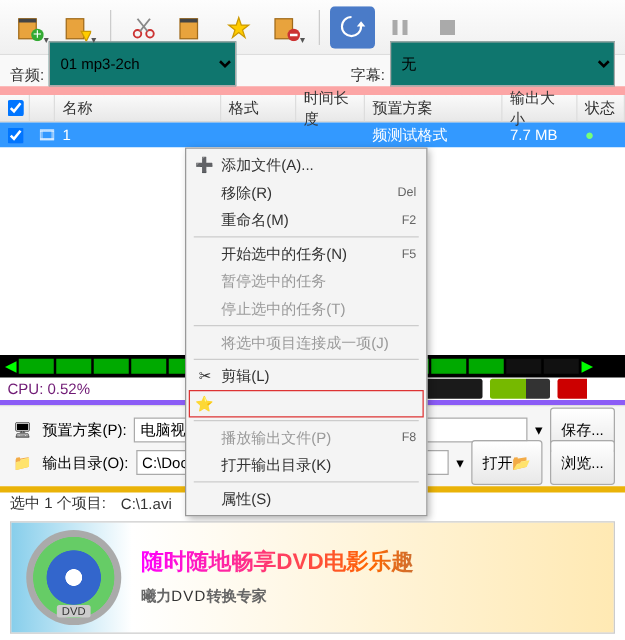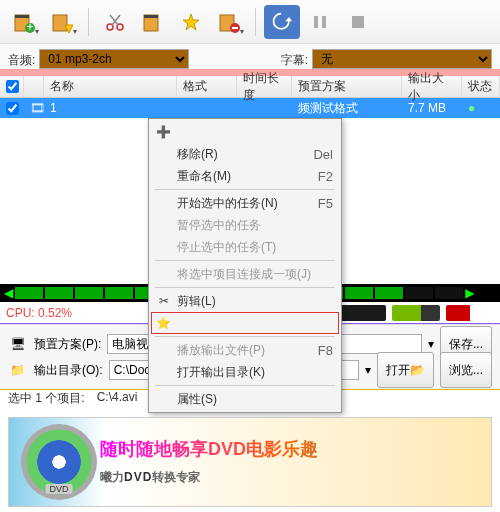--- a/index.html
+++ b/index.html
@@ -3,56 +3,56 @@
 <meta charset="utf-8">
 <style>
 *{box-sizing:border-box;margin:0;padding:0;font-family:"Microsoft YaHei",SimSun,Arial,sans-serif;font-size:12px}
 body{background:#fff;width:500px;height:512px;overflow:hidden;position:relative}
 .toolbar{height:44px;background:linear-gradient(#fdfdfd,#f0f0f0);border-bottom:1px solid #ddd;display:flex;align-items:center;padding:4px 6px;gap:2px}
 .tbtn{width:36px;height:34px;display:flex;align-items:center;justify-content:center;border:1px solid transparent;border-radius:3px;position:relative}
 .sep{width:1px;height:28px;background:#ccc;margin:0 6px}
 .dd-arrow{font-size:8px;color:#555;position:absolute;right:2px;bottom:2px}
 .opts{height:32px;background:#f9f9f9;border-bottom:7px solid #fca5a5;display:flex;align-items:flex-end;padding:0 8px;gap:4px}
 .opts label{color:#333}
-.sel{border:1px solid #aaa;background:#a16207;height:20px;padding:0 4px;font-size:12px}
+.sel{border:1px solid #aaa;background:#0f766e;height:36px;padding:0 4px;font-size:12px}
 .sel.aud{width:150px}
 .sel.sub{width:180px}
 .thead{height:22px;background:linear-gradient(#fafafa,#e8e8e8);border-bottom:1px solid #ccc;display:flex;align-items:center;font-size:12px;color:#333}
 .thead>div{border-right:1px solid #ddd;padding:0 6px;height:100%;display:flex;align-items:center}
 .c-chk{width:24px}.c-ico{width:20px}.c-name{flex:1}.c-fmt{width:60px}.c-dur{width:55px}.c-preset{width:110px}.c-size{width:60px}.c-stat{width:38px}
 .trow{height:20px;background:#3399ff;color:#fff;display:flex;align-items:center;font-size:12px}
 .trow>div{padding:0 6px}
 .trow input[type=checkbox]{vertical-align:middle}
 .listarea{height:166px;background:#fff;position:relative}
 .ctx{position:absolute;left:148px;top:0;width:194px;background:#f4f4f4;border:1px solid #999;box-shadow:2px 2px 6px rgba(0,0,0,.3);padding:2px}
 .ctx-item{height:22px;display:flex;align-items:center;padding:0 6px 0 26px;position:relative;color:#333;font-size:13px}
 .ctx-item.dis{color:#9a9a9a}
 .ctx-item .ico{position:absolute;left:5px;width:16px;height:16px;display:flex;align-items:center;justify-content:center;font-size:12px}
-.ctx-item .sc{margin-left:auto;color:#666;font-size:13px}
+.ctx-item .sc{margin-left:auto;color:#666;font-size:10px}
 .ctx-sep{height:1px;background:#ccc;margin:2px 4px}
 .ctx-item.hl{outline:1.5px solid #d33;outline-offset:-1px}
 .prog{height:18px;background:#000;padding:2px 4px;display:flex;gap:2px;align-items:center}
 .seg{height:12px;width:28px;background:#0a0}
 .seg.off{background:#111}
-.cpu{height:22px;display:flex;align-items:center;padding:0 6px;color:#ef4444;gap:12px;border-bottom:1px solid #8b5cf6}
+.cpu{height:22px;display:flex;align-items:center;padding:0 6px;color:#701a75;gap:12px;border-bottom:4px solid #8b5cf6}
 .gpubadges{margin-left:auto;display:flex;gap:6px}
 .badge{width:48px;height:16px;border-radius:2px}
 .nvidia{background:#1a1a1a}.cuda{background:linear-gradient(90deg,#76b900 60%,#333 60%)}.ati{background:linear-gradient(90deg,#c00 50%,#fff 50%)}
 .settings{background:#f6f6f6;padding:6px 8px;border-top:1px solid #ddd}
 .srow{display:flex;align-items:center;gap:6px;height:26px}
 .srow .hd{width:20px;height:20px;display:flex;align-items:center;justify-content:center}
 .srow input[type=text]{flex:1;height:20px;border:1px solid #aaa;padding:0 4px;background:#fff;font-size:12px}
 .srow .btn{height:32px;border:1px solid #aaa;background:linear-gradient(#fff,#e8e8e8);padding:17px 8px;border-radius:3px;display:flex;align-items:center;font-size:12px}
-.status{height:22px;border-top:1px solid #eab308;display:flex;align-items:flex-start;padding:0 8px;color:#333;gap:12px;font-size:12px}
+.status{height:22px;border-top:5px solid #eab308;display:flex;align-items:center;padding:0 8px;color:#333;gap:12px;font-size:12px}
 .banner{margin:6px 8px 0;height:90px;border:1px solid #ccc;background:linear-gradient(90deg,#87ceeb 0%,#fff 20%,#ffe9b3 100%);display:flex;align-items:center;padding:0 12px;position:relative;overflow:hidden}
 .disc{width:76px;height:76px;border-radius:50%;background:radial-gradient(circle,#fff 12%,#3366cc 13% 40%,#66cc66 41% 60%,#aaa 61% 100%);position:relative}
 .disc::after{content:"DVD";position:absolute;bottom:6px;left:50%;transform:translateX(-50%);font-size:9px;color:#333;background:#ccc;padding:0 4px;border-radius:2px}
-.btxt{margin-left:3px;flex:1}
+.btxt{margin-left:16px;flex:1}
 .bt1{font-size:18px;font-weight:bold;background:linear-gradient(90deg,#f0f,#f60,#09f);-webkit-background-clip:text;-webkit-text-fill-color:transparent}
-.bt2{font-size:22px;font-weight:bold;color:#666}.bt2 .dvd{color:#333;font-weight:700;letter-spacing:1px}
+.bt2{font-size:22px;font-weight:bold;color:#666}.bt2 .dvd{color:#333;font-weight:400;letter-spacing:1px}
 </style>
 </head>
 <body>
 
 <div class="toolbar">
   <div class="tbtn">
       <svg width="22" height="22">
         <rect x="2" y="4" width="14" height="16" fill="#e8a33d" stroke="#a06a1a"></rect>
         <rect x="2" y="4" width="14" height="3" fill="#444"></rect>
         <circle cx="17" cy="17" r="5" fill="#3a3"></circle>
@@ -143,20 +143,21 @@
   <div class="c-dur"></div>
   <div class="c-preset">频测试格式</div>
   <div class="c-size">7.7 MB</div>
   <div class="c-stat" style="color:#7f7">●</div>
 </div>
 
 <div class="listarea">
   <div class="ctx">
     <div class="ctx-item">
         <span class="ico">➕</span>
+        <span>添加文件(A)...</span>
       </div>
     <div class="ctx-item">
         <span>移除(R)</span>
         <span class="sc">Del</span>
       </div>
     <div class="ctx-item">
         <span>重命名(M)</span>
         <span class="sc">F2</span>
       </div>
     <div class="ctx-sep"></div>
@@ -239,21 +240,21 @@
     <label>输出目录(O):</label>
     <input type="text" value="C:\Documents and Settings\Administra" style="">
     <span>▾</span>
     <button class="btn"><span>打开</span> 📂</button>
     <button class="btn">浏览...</button>
   </div>
 </div>
 
 <div class="status">
   <span>选中 1 个项目:</span>
-  <span>C:\4.avi</span>
+  <span>C:\1.avi</span>
 </div>
 
 <div class="banner">
   <div class="disc"></div>
   <div class="btxt">
     <div class="bt1">随时随地畅享DVD电影乐趣</div>
     <div class="bt2"><span>曦力</span><span class="dvd">DVD</span><span>转换专家</span></div>
   </div>
 </div>
 

